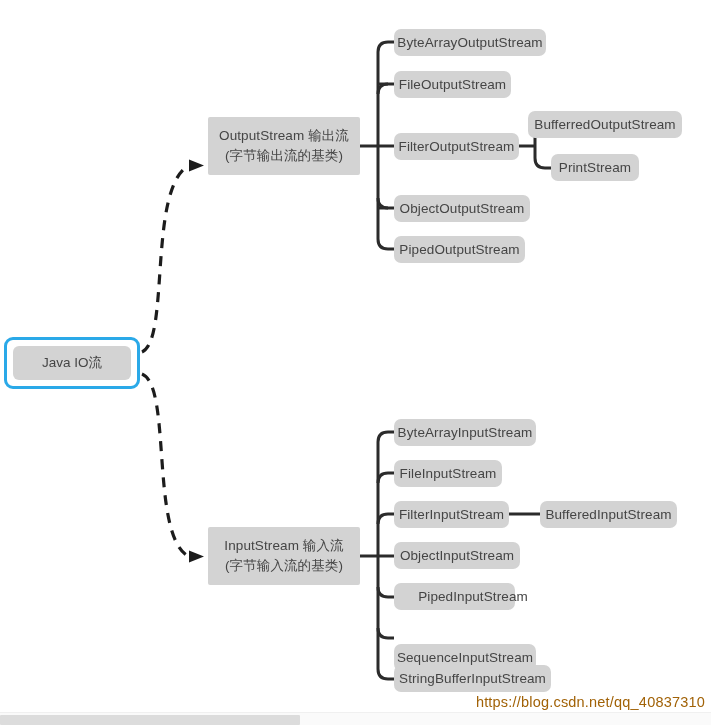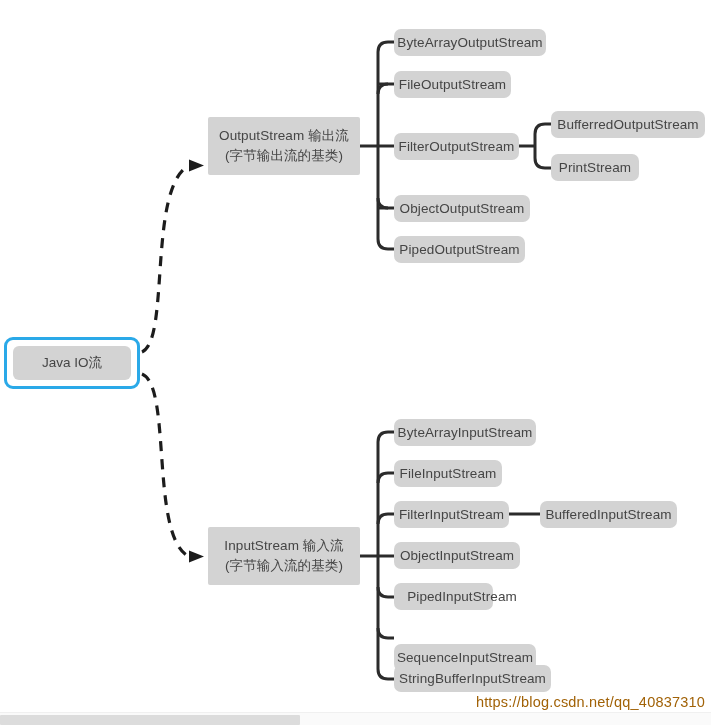--- a/index.html
+++ b/index.html
@@ -178,42 +178,42 @@
 
   <div class="node branch" style="left:208px; top:117px; width:152px;">OutputStream 输出流
 (字节输出流的基类)</div>
 
   <div class="node leaf" style="left:394px; top:29px; width:152px;">ByteArrayOutputStream</div>
 
   <div class="node leaf" style="left:394px; top:71px; width:117px;">FileOutputStream</div>
 
   <div class="node leaf" style="left:394px; top:133px; width:125px;">FilterOutputStream</div>
 
-  <div class="node leaf" style="left:551px; top:111px; width:154px;">BufferredOutputStream</div>
+  <div class="node leaf" style="left:528px; top:111px; width:154px;">BufferredOutputStream</div>
 
   <div class="node leaf" style="left:551px; top:154px; width:88px;">PrintStream</div>
 
   <div class="node leaf" style="left:394px; top:195px; width:136px;">ObjectOutputStream</div>
 
   <div class="node leaf" style="left:394px; top:236px; width:131px;">PipedOutputStream</div>
 
   <div class="node branch" style="left:208px; top:527px; width:152px;">InputStream 输入流
 (字节输入流的基类)</div>
 
   <div class="node leaf" style="left:394px; top:419px; width:142px;">ByteArrayInputStream</div>
 
   <div class="node leaf" style="left:394px; top:460px; width:108px;">FileInputStream</div>
 
   <div class="node leaf" style="left:394px; top:501px; width:115px;">FilterInputStream</div>
 
   <div class="node leaf" style="left:540px; top:501px; width:137px;">BufferedInputStream</div>
 
   <div class="node leaf" style="left:394px; top:542px; width:126px;">ObjectInputStream</div>
 
-  <div class="node leaf" style="left:394px; top:583px; width:99px;padding-left:48px;">PipedInputStream</div>
+  <div class="node leaf" style="left:394px; top:583px; width:121px;padding-left:48px;">PipedInputStream</div>
 
   <div class="node leaf" style="left:394px; top:624px; width:142px;margin-top:20px;">SequenceInputStream</div>
 
   <div class="node leaf" style="left:394px; top:665px; width:157px;">StringBufferInputStream</div>
 
   <div id="watermark">https://blog.csdn.net/qq_40837310</div>
 
 </div>
 
 <div id="scrollbar-track">

